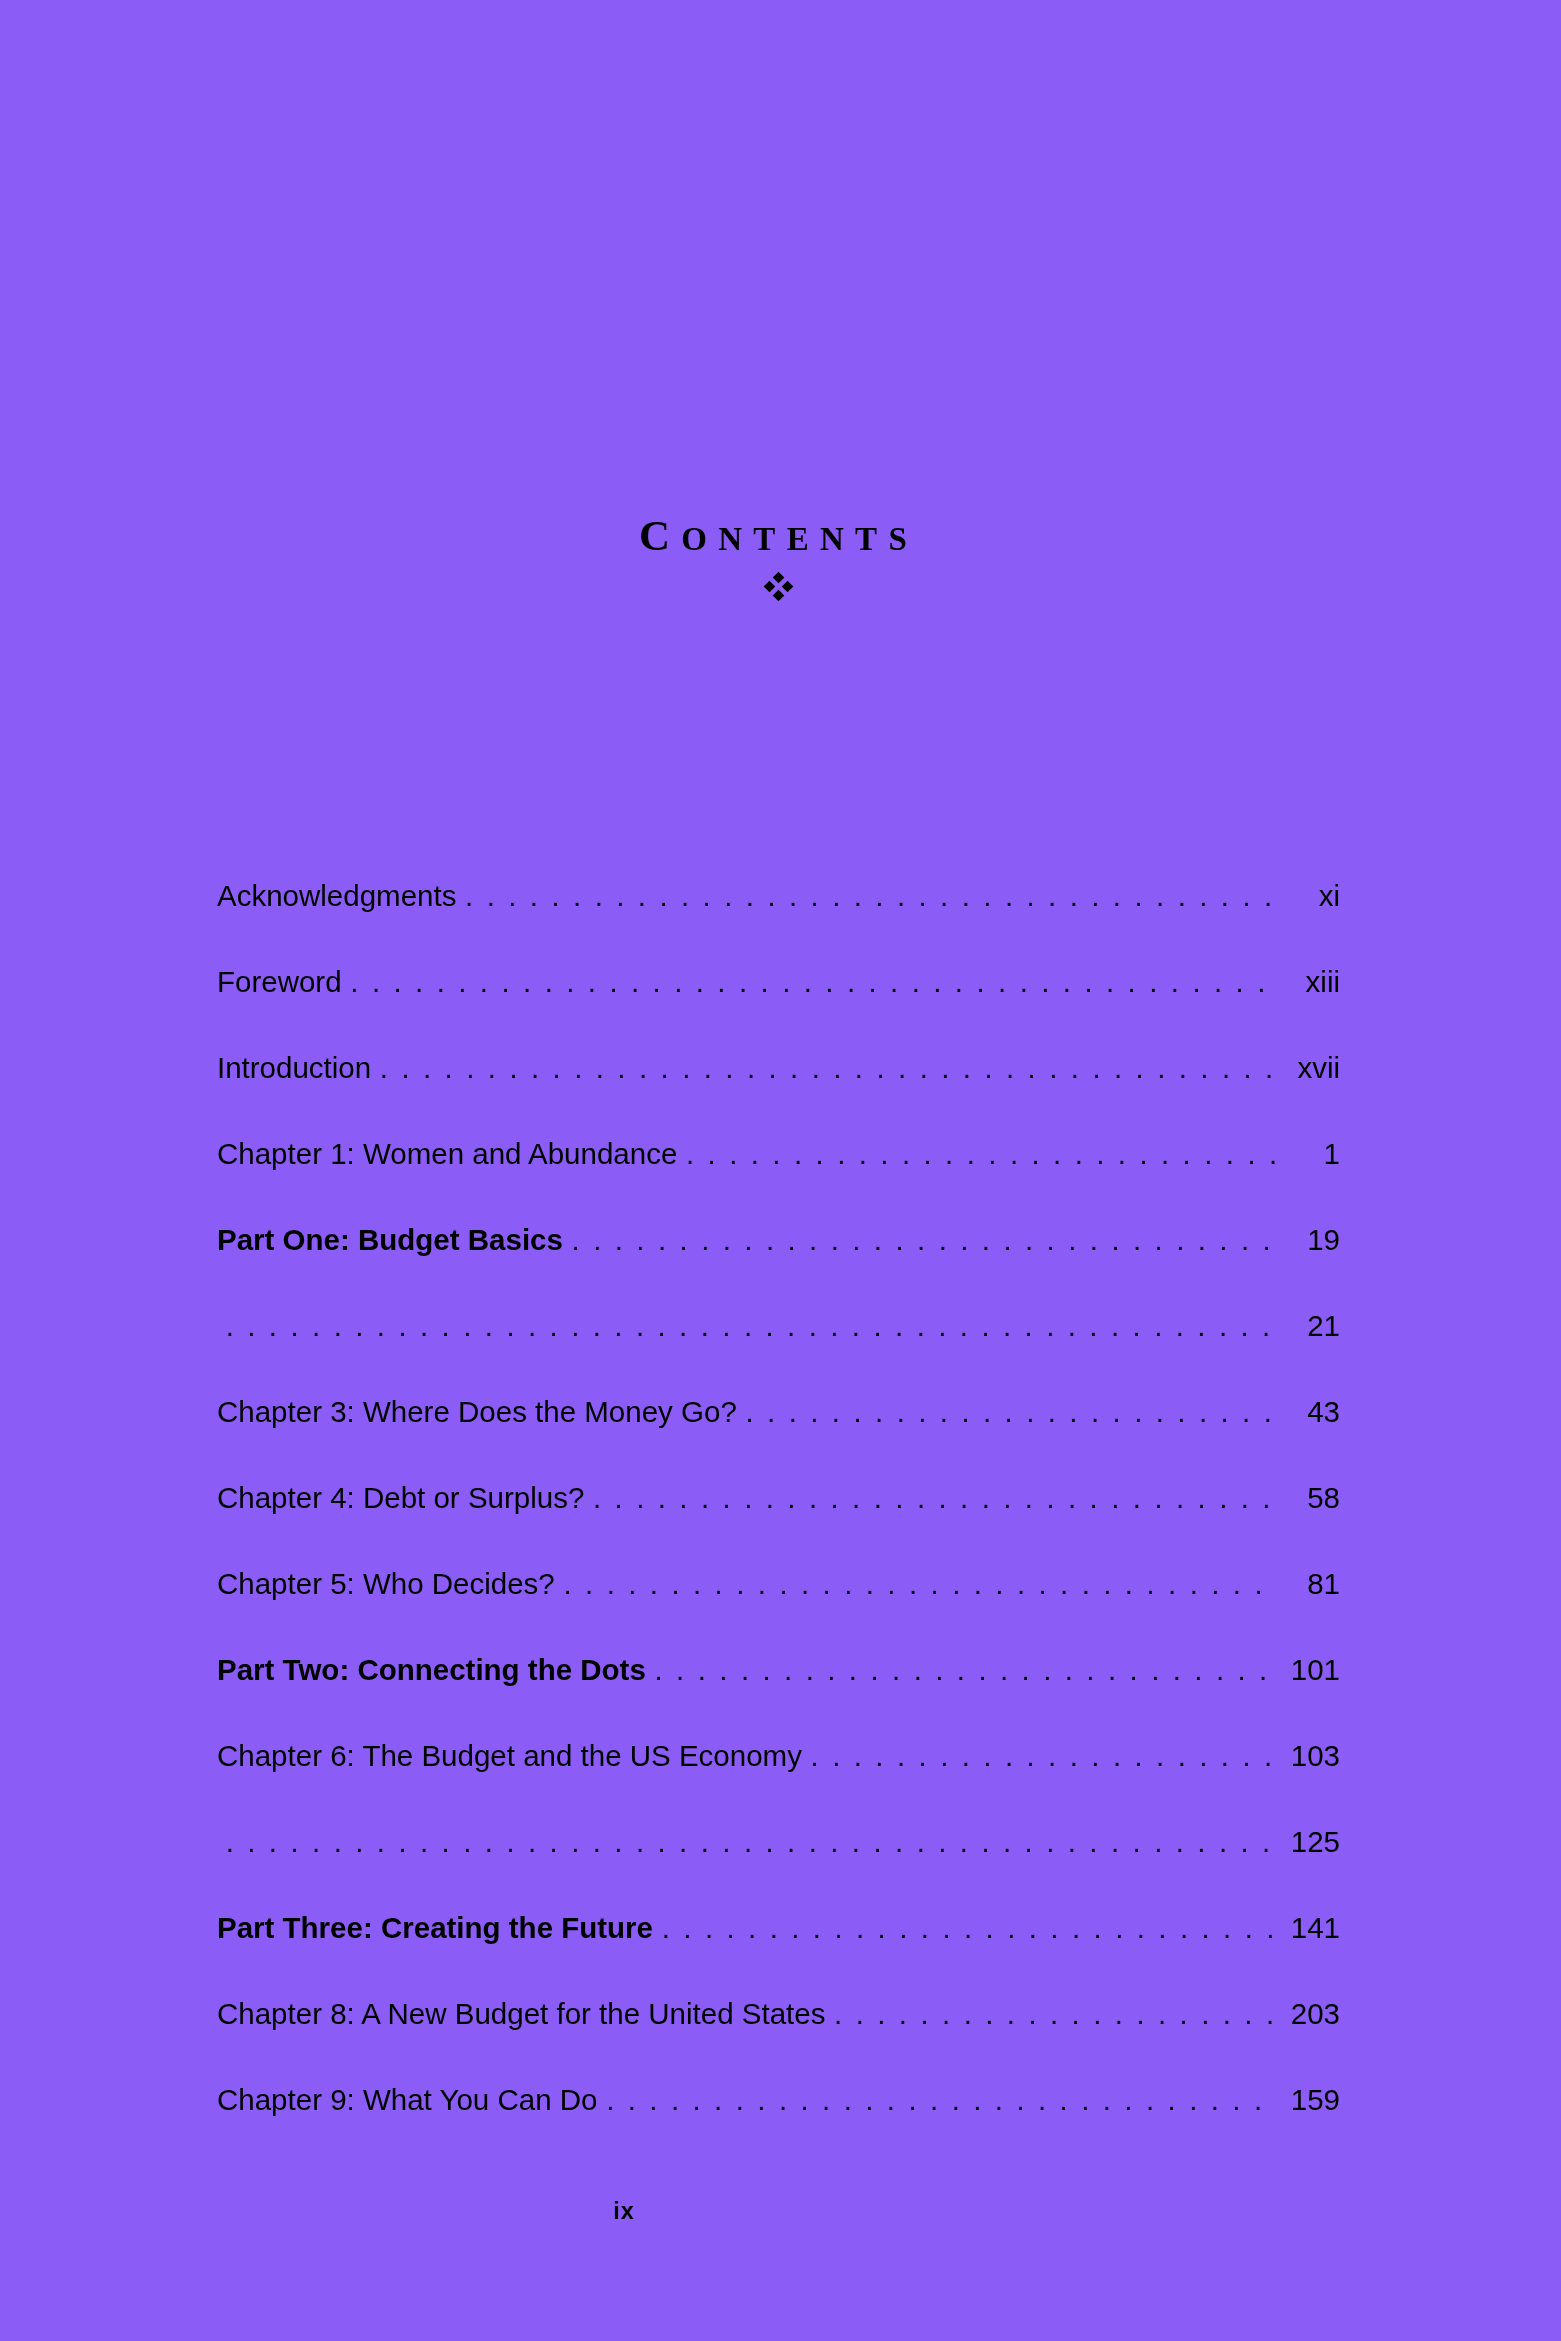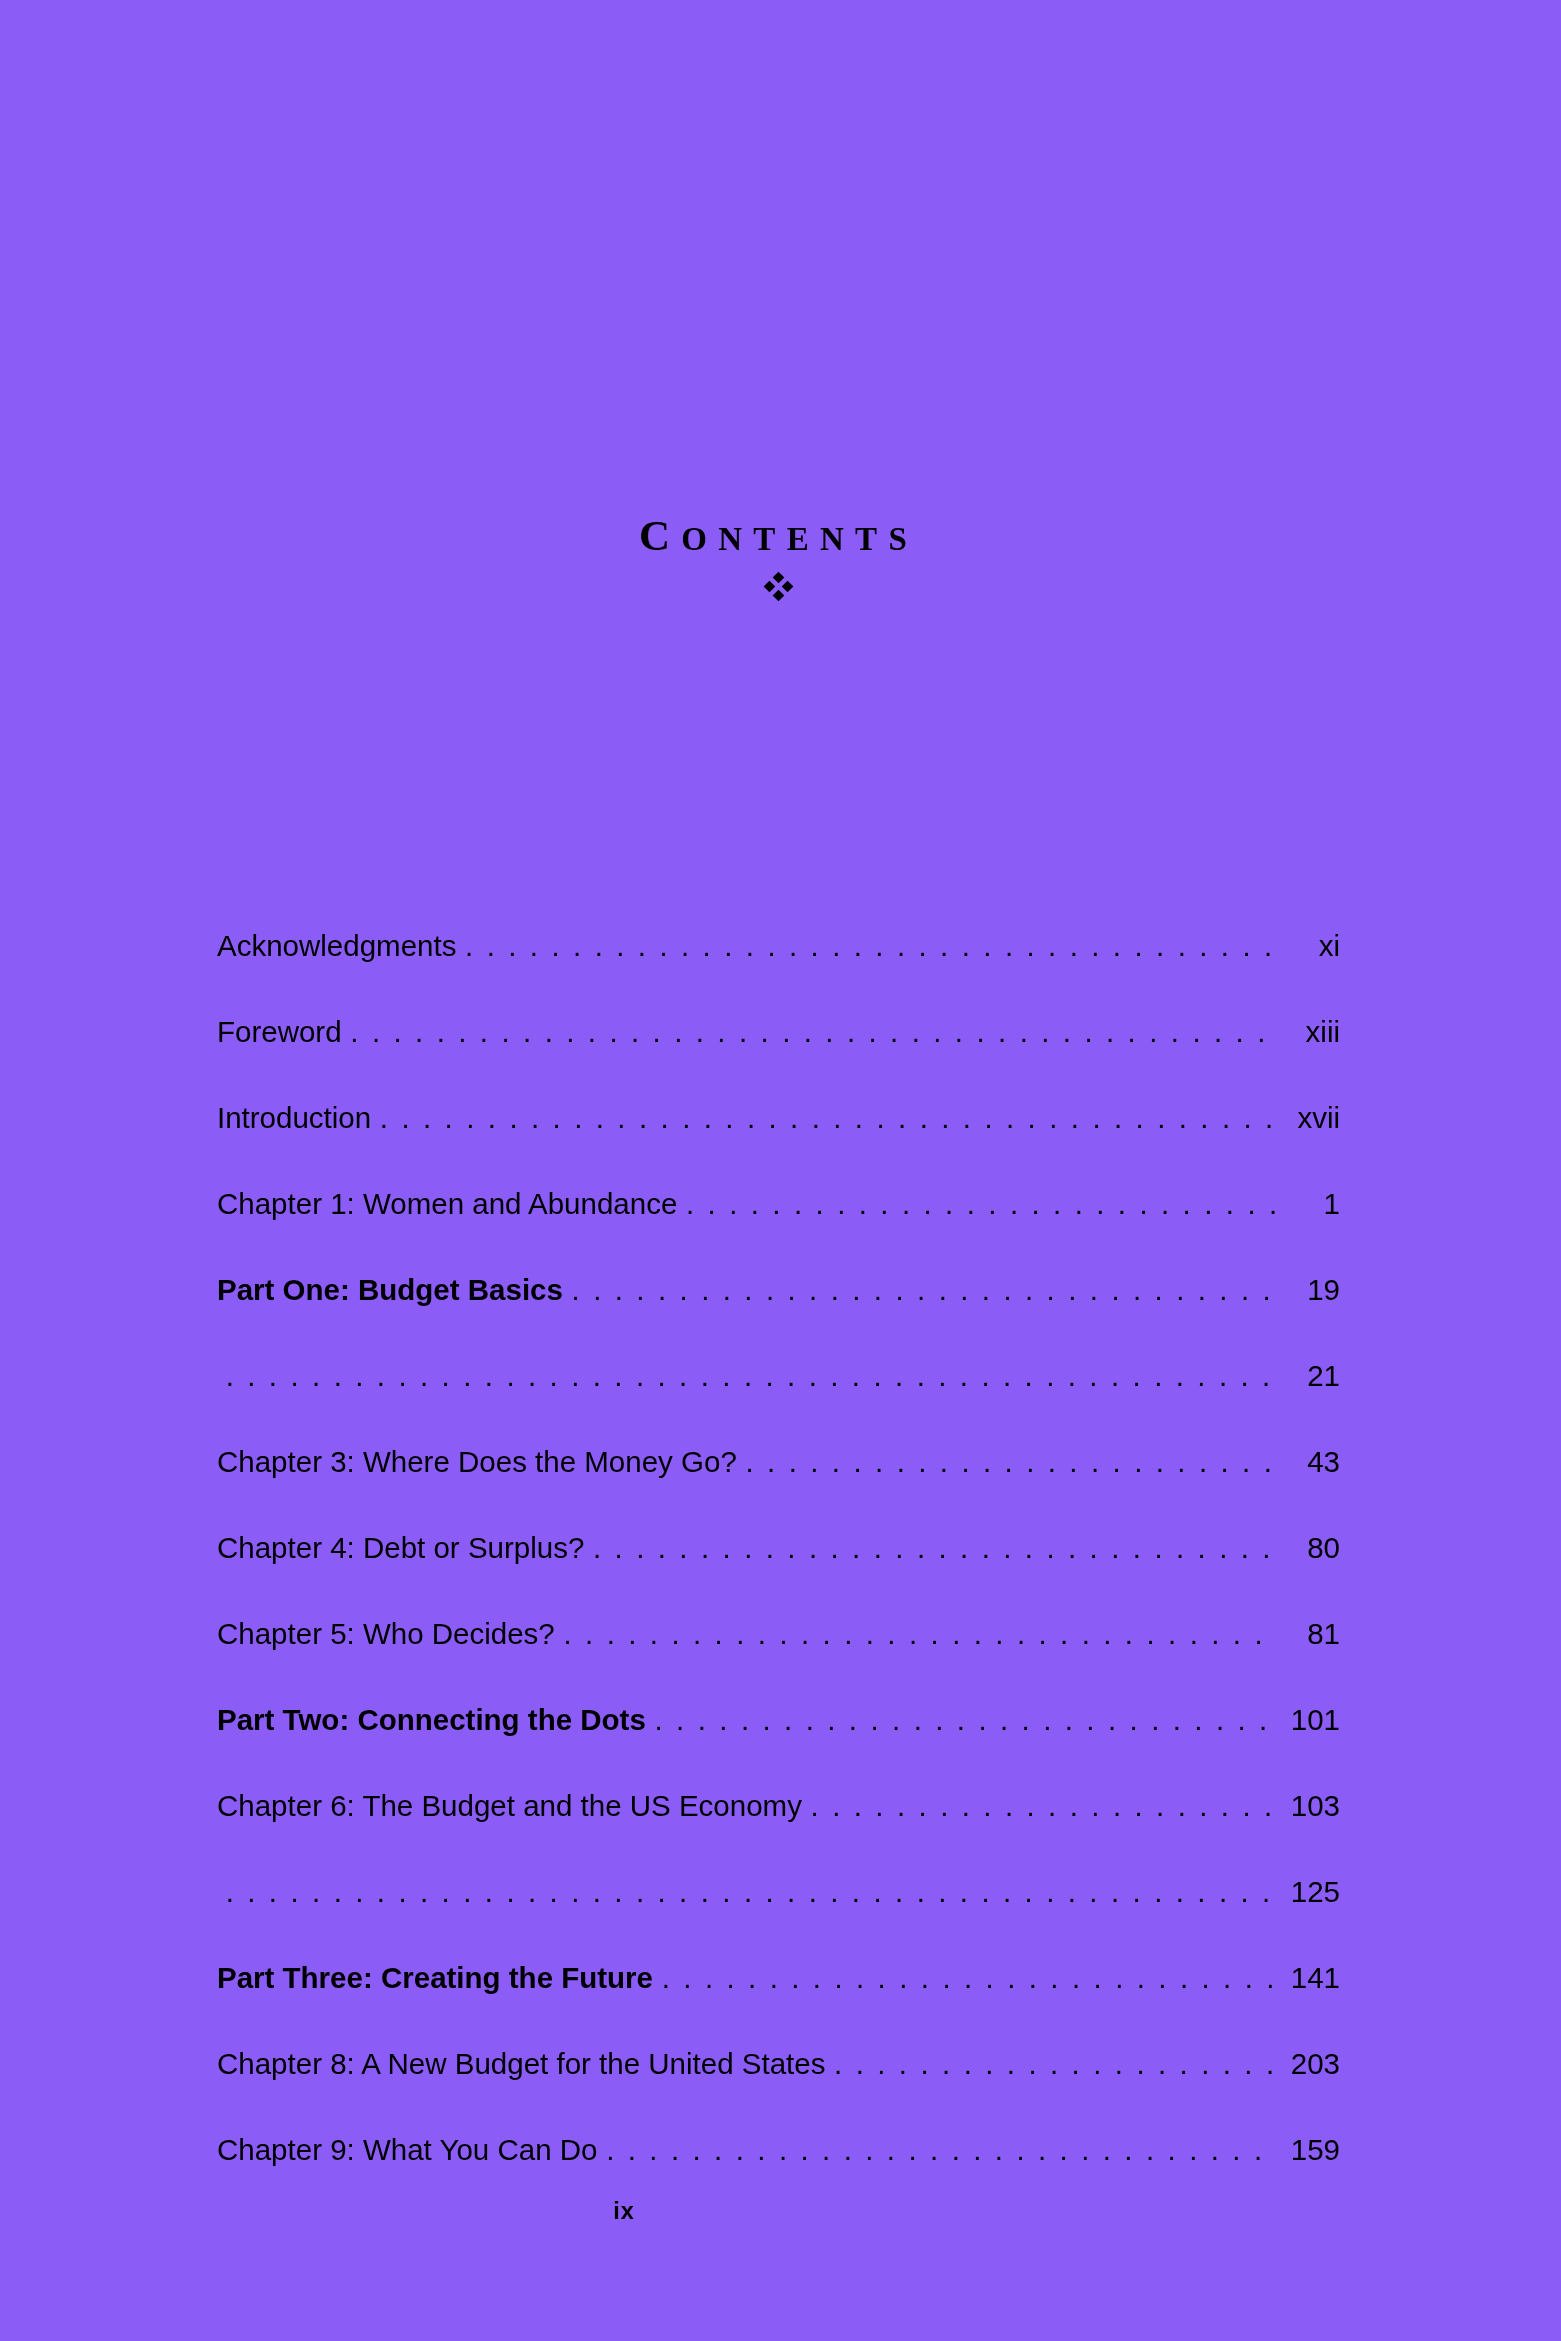--- a/index.html
+++ b/index.html
@@ -54,21 +54,21 @@
   .toc {
     position: absolute;
     top: 878px;
     left: 217px;
     width: 1123px;
     font-size: 29.5px;
     line-height: 36px;
   }
   .toc-row {
     display: flex;
-    align-items: flex-end;
+    align-items: flex-start;
     height: 86px;
   }
   .toc-row .label {
     white-space: nowrap;
     flex: 0 0 auto;
   }
   .toc-row.em .label {
     font-weight: 700;
   }
   .toc-row .dots {
@@ -151,21 +151,21 @@
 
     <div class="toc-row">
       <span class="label">Chapter 3: Where Does the Money Go?</span>
       <span class="dots">. . . . . . . . . . . . . . . . . . . . . . . . . . . . . . . . . . . . . . . . . . . . . . . . . . . . . . . . . . . . . . . . . . . . . . . . . . . . . . . . </span>
       <span class="pnum">43</span>
     </div>
 
     <div class="toc-row">
       <span class="label">Chapter 4: Debt or Surplus?</span>
       <span class="dots">. . . . . . . . . . . . . . . . . . . . . . . . . . . . . . . . . . . . . . . . . . . . . . . . . . . . . . . . . . . . . . . . . . . . . . . . . . . . . . . . </span>
-      <span class="pnum">80</span>
+      <span class="pnum">58</span>
     </div>
 
     <div class="toc-row">
       <span class="label">Chapter 5: Who Decides?</span>
       <span class="dots">. . . . . . . . . . . . . . . . . . . . . . . . . . . . . . . . . . . . . . . . . . . . . . . . . . . . . . . . . . . . . . . . . . . . . . . . . . . . . . . . </span>
       <span class="pnum">81</span>
     </div>
 
     <div class="toc-row em">
       <span class="label">Part Two: Connecting the Dots</span>

